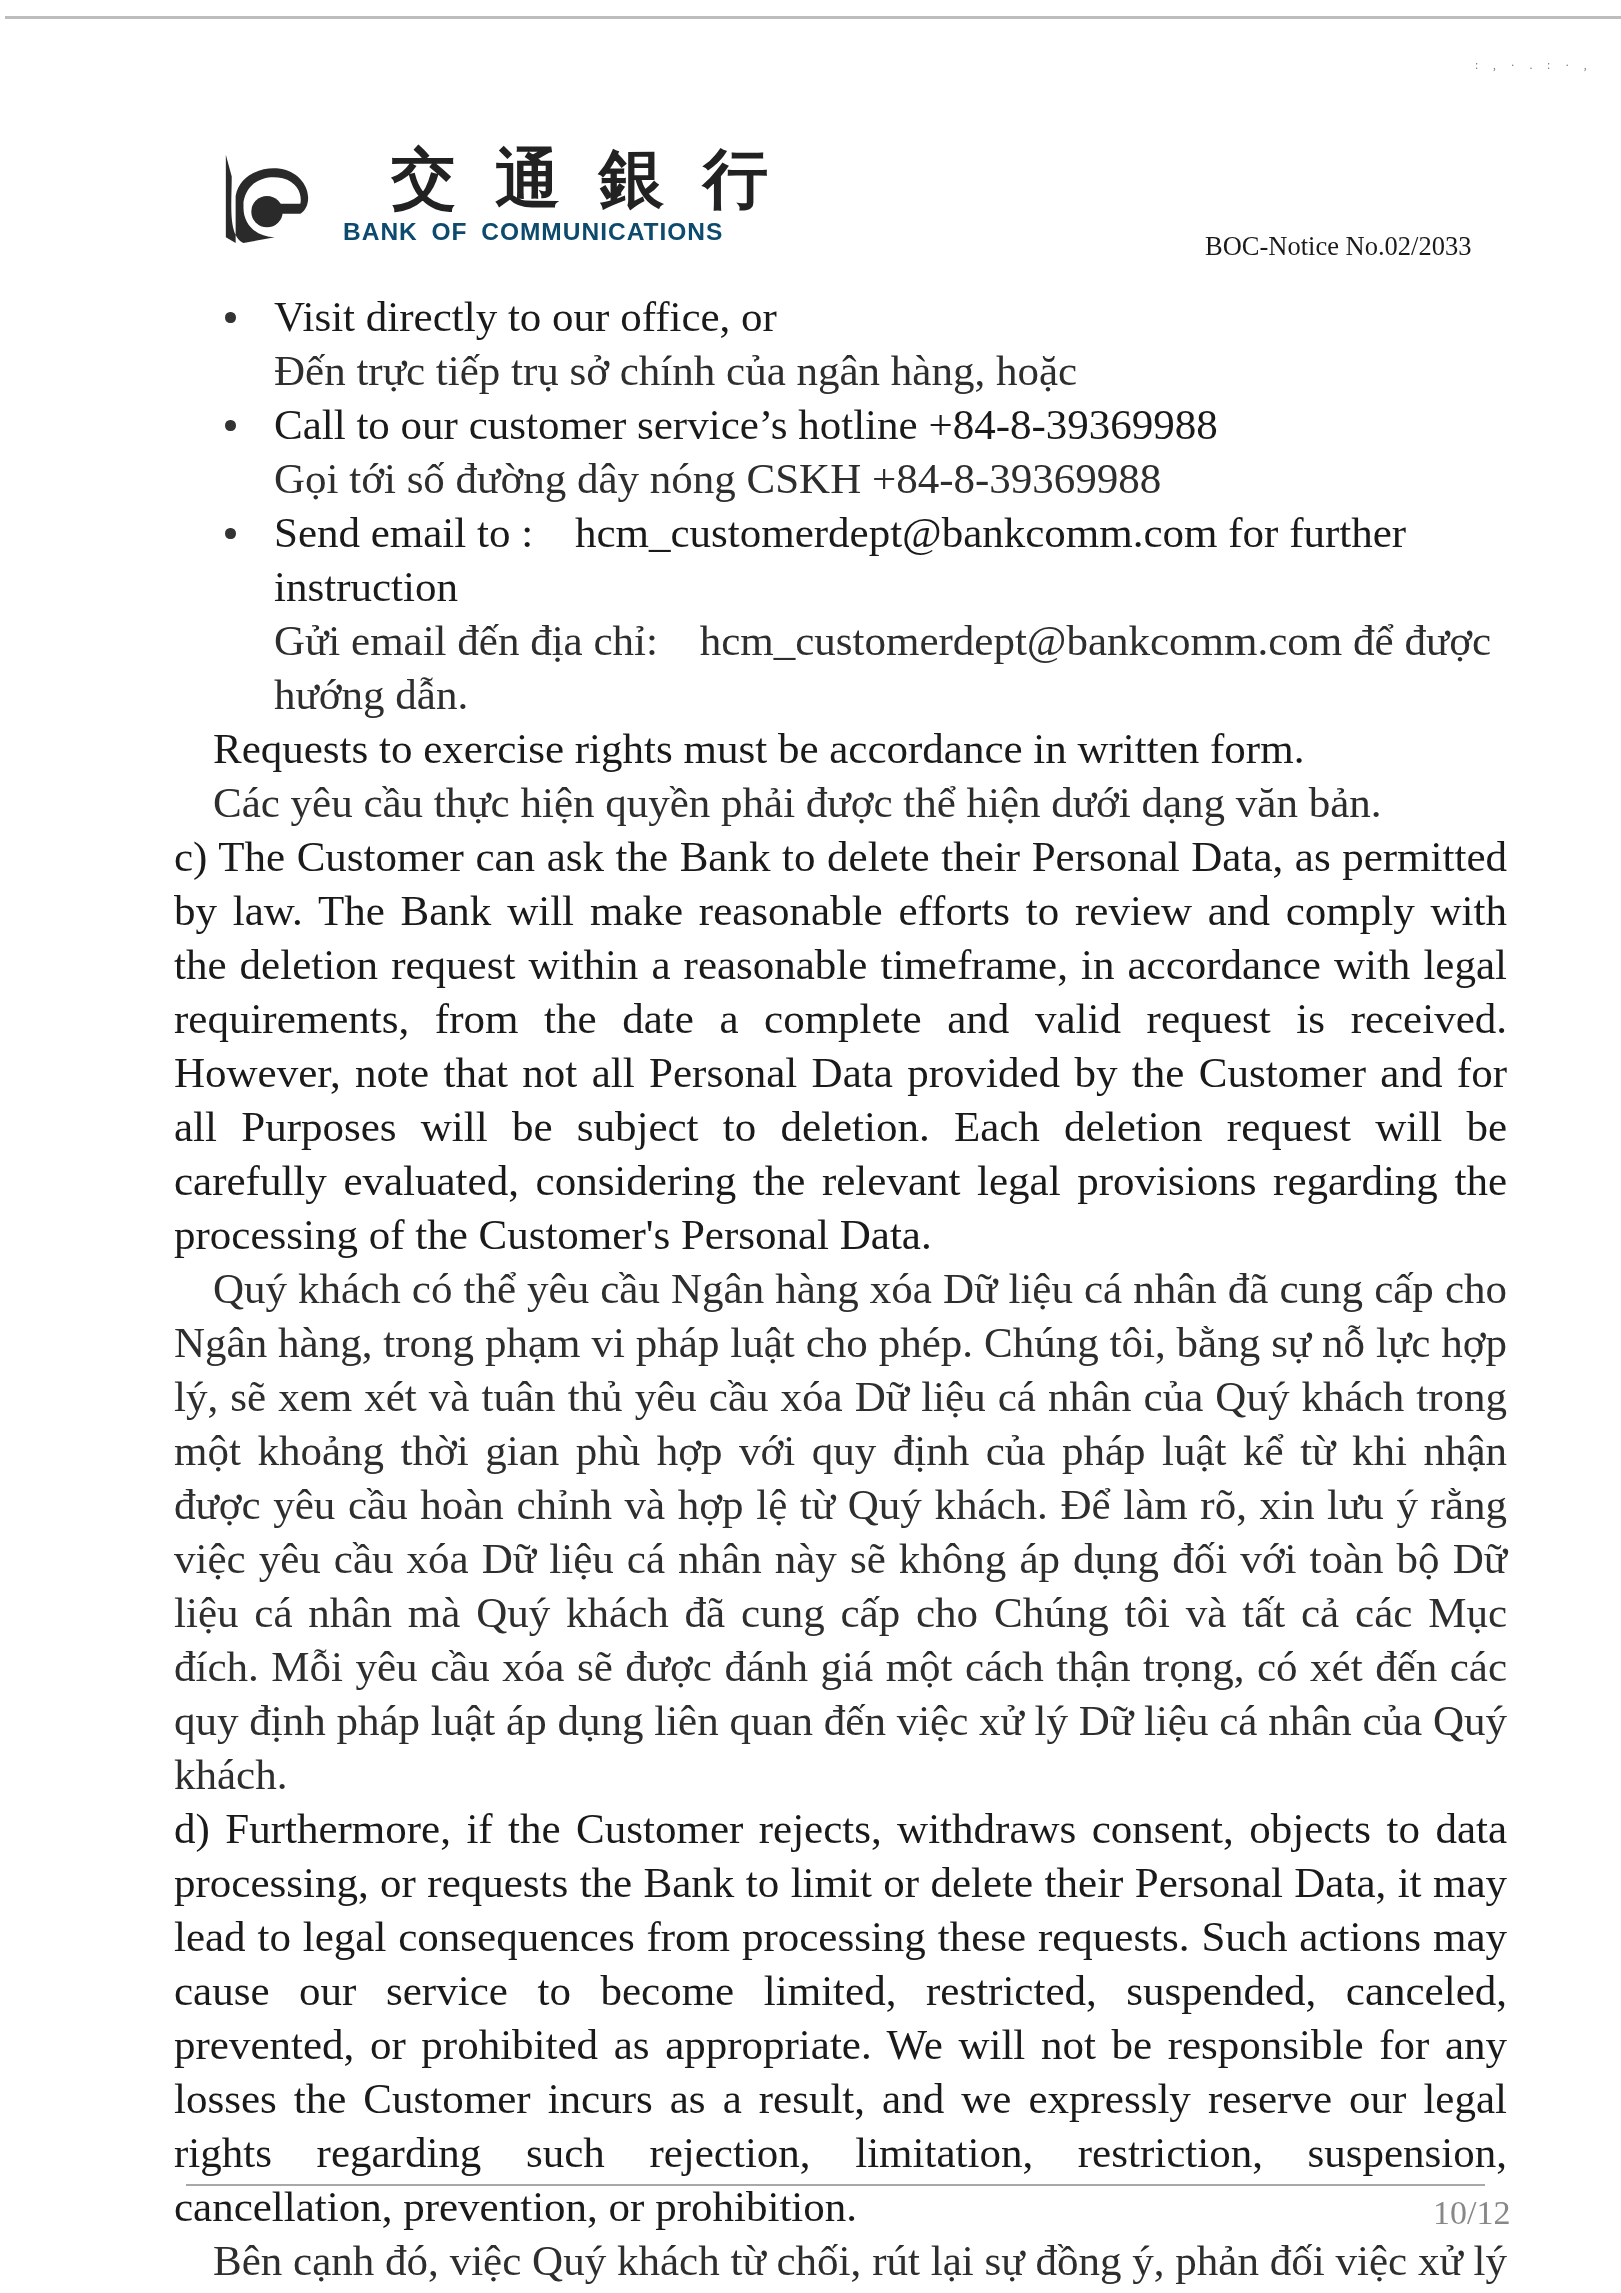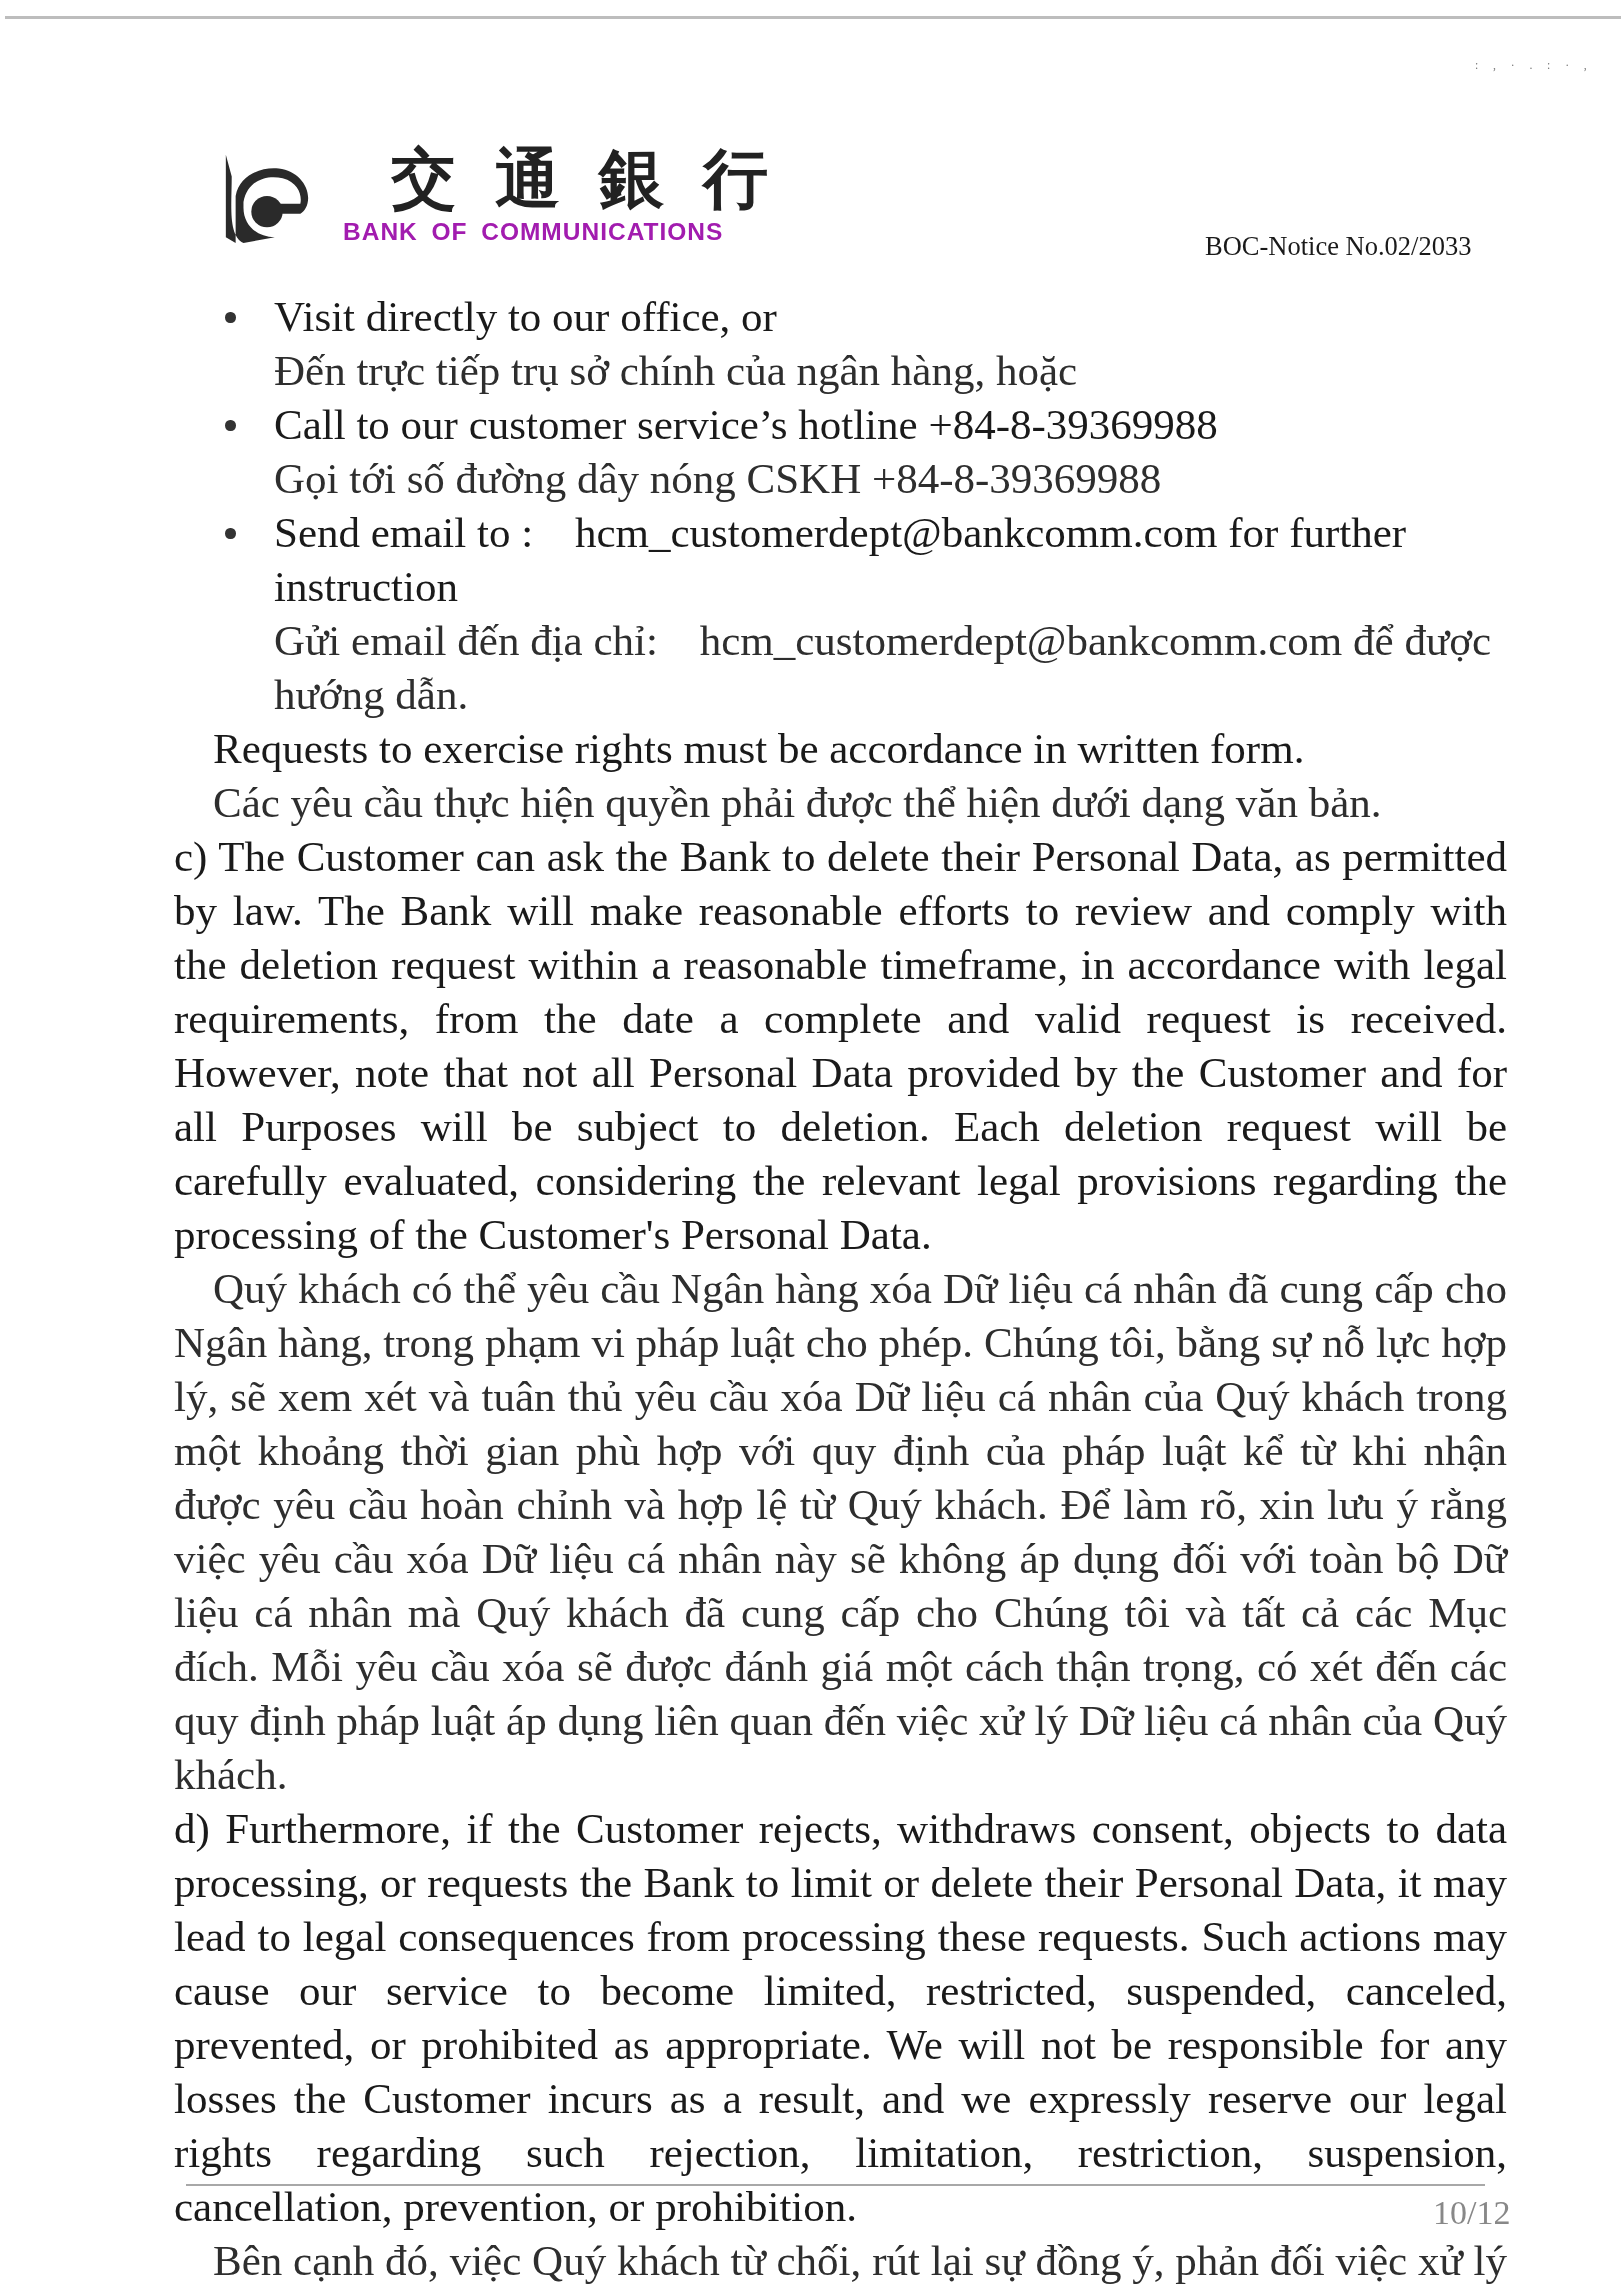--- a/index.html
+++ b/index.html
@@ -3,21 +3,21 @@
 <meta charset="utf-8">
 <style>
   html, body { margin: 0; padding: 0; background: #ffffff; }
   body { width: 1621px; height: 2294px; position: relative; overflow: hidden;
          font-family: "Liberation Serif", "DejaVu Serif", serif; color: #1a1a1a; }
   .scan-top-line { position: absolute; left: 4.9px; top: 15.7px; width: 1616px; height: 2.9px; background: #bdbdbd; }
   .scan-specks { position: absolute; left: 1475px; top: 59px; font-size: 11.8px; color: #777; letter-spacing: 5.9px; line-height: 13.7px; }
   .logo { position: absolute; left: 218px; top: 137px; width: 637px; height: 118px; }
   .logo-mark { position: absolute; left: 0; top: 9.8px; width: 98px; height: 98px; }
   .logo-cn { position: absolute; left: 139px; top: 2px; font-family: "DejaVu Serif", serif; font-size: 65px; font-weight: bold; letter-spacing: 39px; line-height: 78px; color: #222; margin-left: 34px; }
-  .logo-en { position: absolute; left: 125px; top: 81px; font-family: "Liberation Sans", sans-serif; font-weight: bold; font-size: 24.5px; letter-spacing: 1px; color: #a21caf; word-spacing: 5.9px; }
+  .logo-en { position: absolute; left: 125px; top: 81px; font-family: "Liberation Sans", sans-serif; font-weight: bold; font-size: 24.5px; letter-spacing: 1px; color: #0c4a6e; word-spacing: 5.9px; }
   .notice-no { position: absolute; left: 1205px; top: 231px; font-size: 26.5px; color: #1a1a1a; }
   .content { position: absolute; left: 174px; top: 290px; width: 1333px; font-size: 43px; line-height: 54px; }
   .bullet-item { position: relative; padding-left: 100px; }
   .bullet-dot { position: absolute; left: 51px; top: 21.6px; width: 10.8px; height: 11.8px; border-radius: 50%; background: #333; }
   .vn { color: #2e2e2e; }
   .indent-line { padding-left: 39px; }
   .para { text-align: justify; }
   .para-indent { text-indent: 39px; text-align: justify; }
   b { font-weight: normal; margin-left: 31px; }
   .footer-line { position: absolute; left: 186px; top: 2184px; width: 1299px; height: 2px; background: #a8a8a8; }

